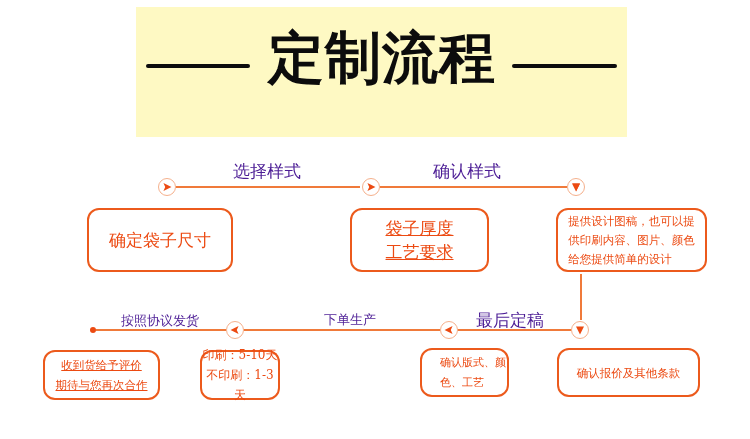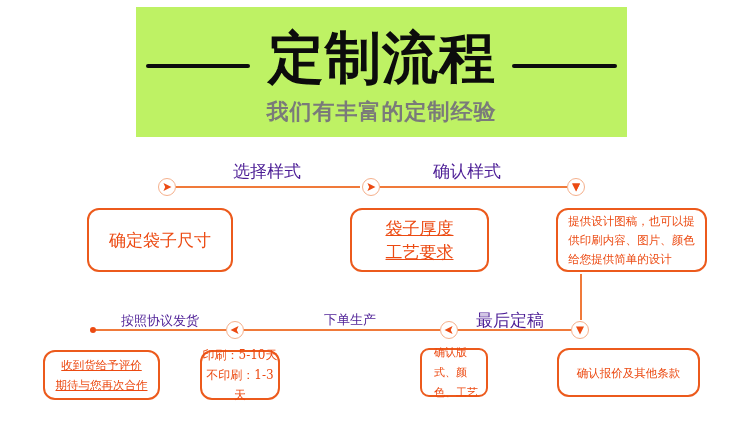--- a/index.html
+++ b/index.html
@@ -1,18 +1,18 @@
 <!DOCTYPE html>
 <html><head>
 <meta charset="utf-8">
 <style>
   html, body { margin:0; padding:0; background:#ffffff; }
   body { width:750px; height:439px; position:relative; overflow:hidden;
          font-family:"DejaVu Serif", "Liberation Serif", serif; }
-  .banner { position:absolute; left:136px; top:7px; width:491px; height:130px; background:#bef264; }
+  .banner { position:absolute; left:136px; top:7px; width:491px; height:130px; background:#fef9c3; }
   .banner .rule { position:absolute; top:57px; height:4px; background:#0c0c0c; border-radius:2px; }
   .banner .rule.l { left:10px; width:104px; }
   .banner .rule.r { left:376px; width:105px; }
   .banner .title { position:absolute; left:112px; top:15px; width:268px; text-align:center;
          font-family:"DejaVu Sans", "Liberation Sans", sans-serif; font-weight:bold;
          font-size:56px; line-height:72px; color:#0c0c0c; letter-spacing:1px; }
   .banner .subtitle { position:absolute; left:0; width:491px; top:90px; text-align:center;
          font-family:"DejaVu Sans", "Liberation Sans", sans-serif; font-weight:bold;
          font-size:22px; line-height:30px; color:#7a7a7a; letter-spacing:1px; }
 
@@ -28,21 +28,20 @@
          color:#ec4a12; background:#fff; }
   .box .txt { white-space:pre-line; }
 </style>
 </head>
 <body>
 
 <div class="banner">
   <div class="rule l"></div>
   <div class="title">定制流程</div>
   <div class="rule r"></div>
-  <div class="subtitle">我们有丰富的定制经验</div>
 </div>
 
 <div class="hline" style="left:176px; top:186px; width:184px;"></div>
 <div class="hline" style="left:380px; top:186px; width:187px;"></div>
 
 <div class="label" style="left:222px; top:160px; width:90px; font-size:17px; line-height:22px;">选择样式</div>
 <div class="label" style="left:422px; top:160px; width:90px; font-size:17px; line-height:22px;">确认样式</div>
 
 <div class="node" style="left:158px; top:178px;">
   <svg viewBox="0 0 18 18">
@@ -102,19 +101,19 @@
 <div class="dot" style="left:90px; top:327px;"></div>
 
 <div class="box" style="left:43px; top:350px; width:117px; height:50px; font-size:11.5px; line-height:20px;text-decoration:underline;">
   <span class="txt">收到货给予评价
 期待与您再次合作</span>
 </div>
 <div class="box" style="left:200px; top:350px; width:80px; height:50px; font-size:12px; line-height:20px;">
   <span class="txt">印刷：5-10天
 不印刷：1-3天</span>
 </div>
-<div class="box" style="left:420px; top:348px; width:68px; height:49px; font-size:11px; line-height:20px; justify-content:flex-start; padding-left:12px;border-radius:9px;">
+<div class="box" style="left:420px; top:348px; width:89px; height:49px; font-size:11px; line-height:20px; justify-content:flex-start; padding-left:18px;">
   <span class="txt" style="text-align:left;">确认版式、颜
 色、工艺</span>
 </div>
 <div class="box" style="left:557px; top:348px; width:143px; height:49px; font-size:11.5px; line-height:20px;">
   <span class="txt">确认报价及其他条款</span>
 </div>
 
 </body></html>

